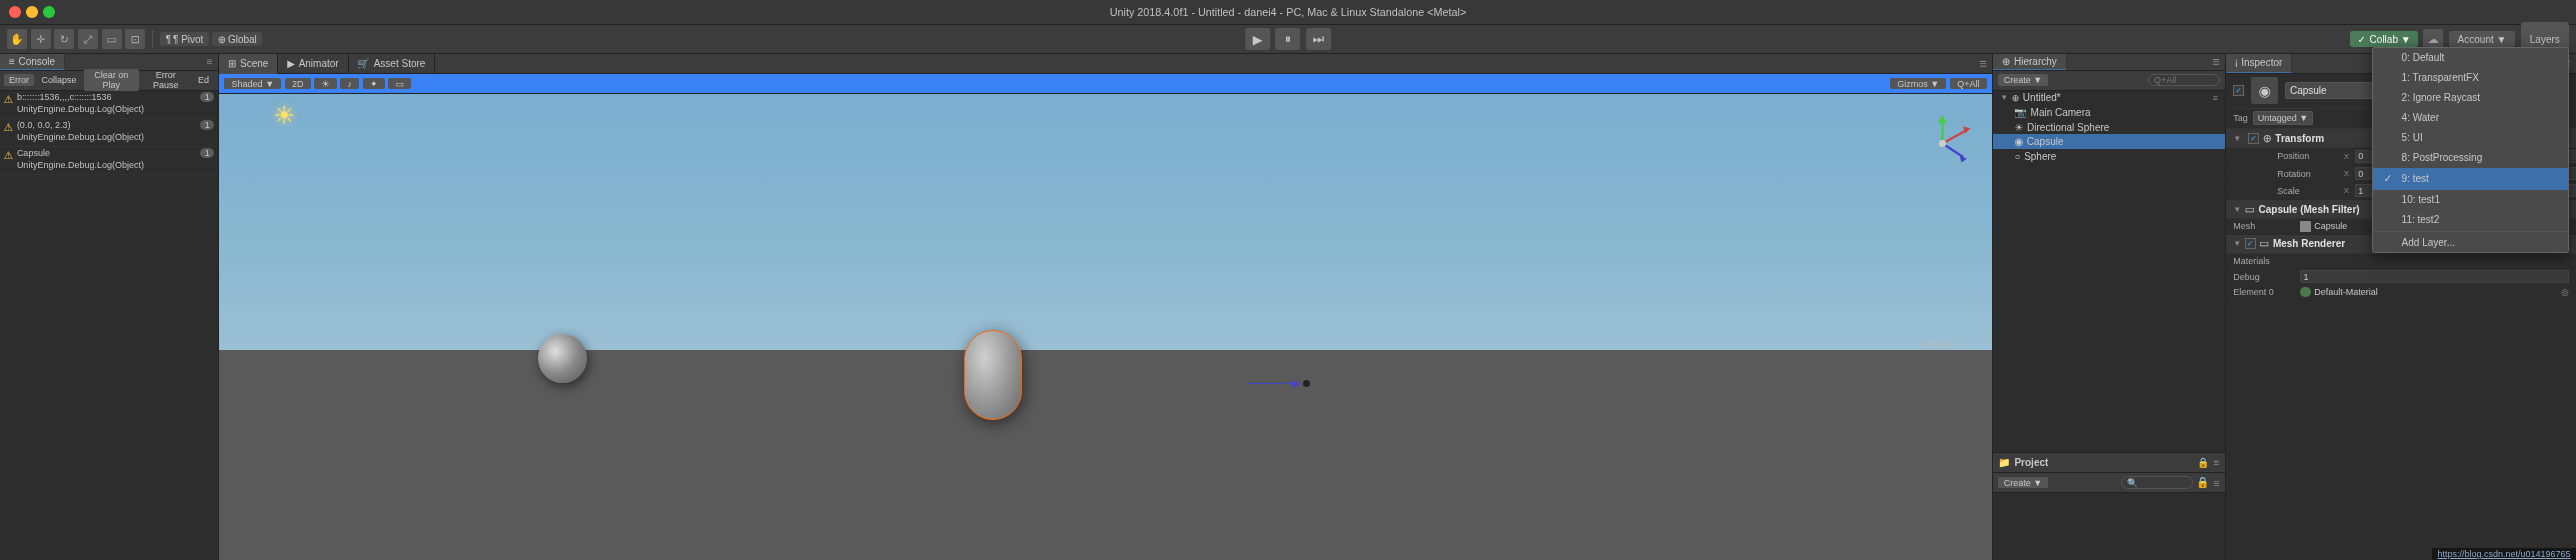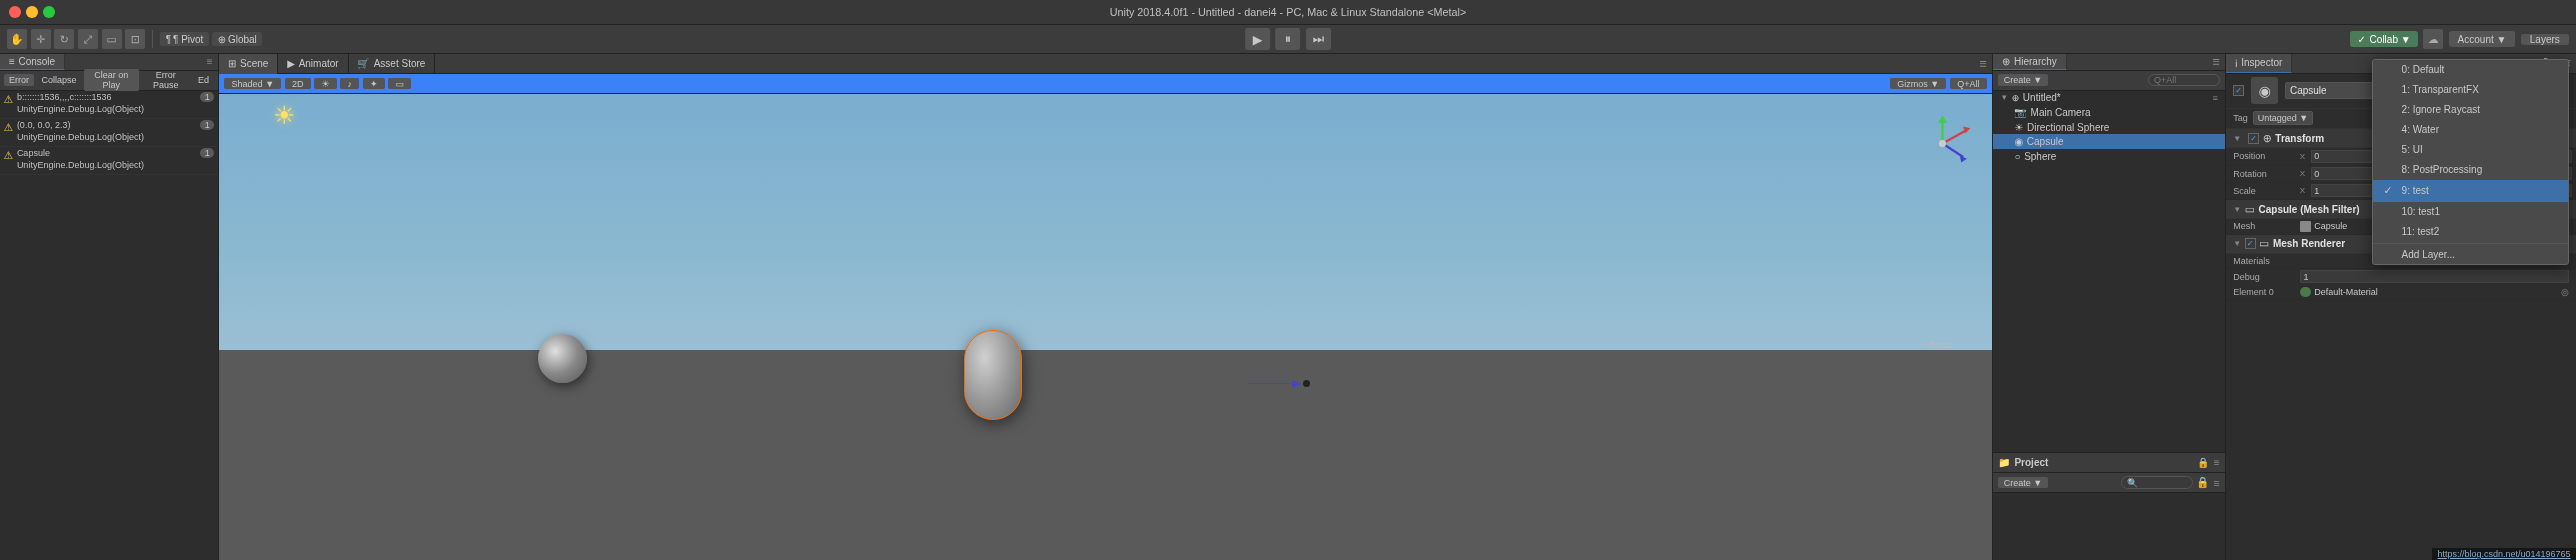--- a/index.html
+++ b/index.html
@@ -129,21 +129,21 @@
       font-size: 10px;
       color: #c8c8c8;
       display: flex;
       align-items: center;
       gap: 3.6px;
       cursor: pointer;
     }
     .layers-btn {
       background: #555;
       border-radius: 2.7px;
-      padding: 0 9px;
+      padding: 12px 9px;
       font-size: 10px;
       color: #c8c8c8;
       cursor: pointer;
       position: relative;
     }
 
     
     .layers-dropdown {
       position: absolute;
       top: 25px;
@@ -383,20 +383,21 @@
       align-items: center;
       padding: 1.8px 7.2px;
       border-bottom: 0.9px solid #2a2a2a;
       gap: 3.6px;
       font-size: 9px;
     }
     .inspector-label {
       width: 63px;
       color: #aaa;
       flex-shrink: 0;
+      margin-left: 44px;
     }
     .inspector-xyz {
       display: flex;
       flex: 1;
       gap: 1.8px;
     }
     .xyz-field {
       flex: 1;
       display: flex;
       align-items: center;

